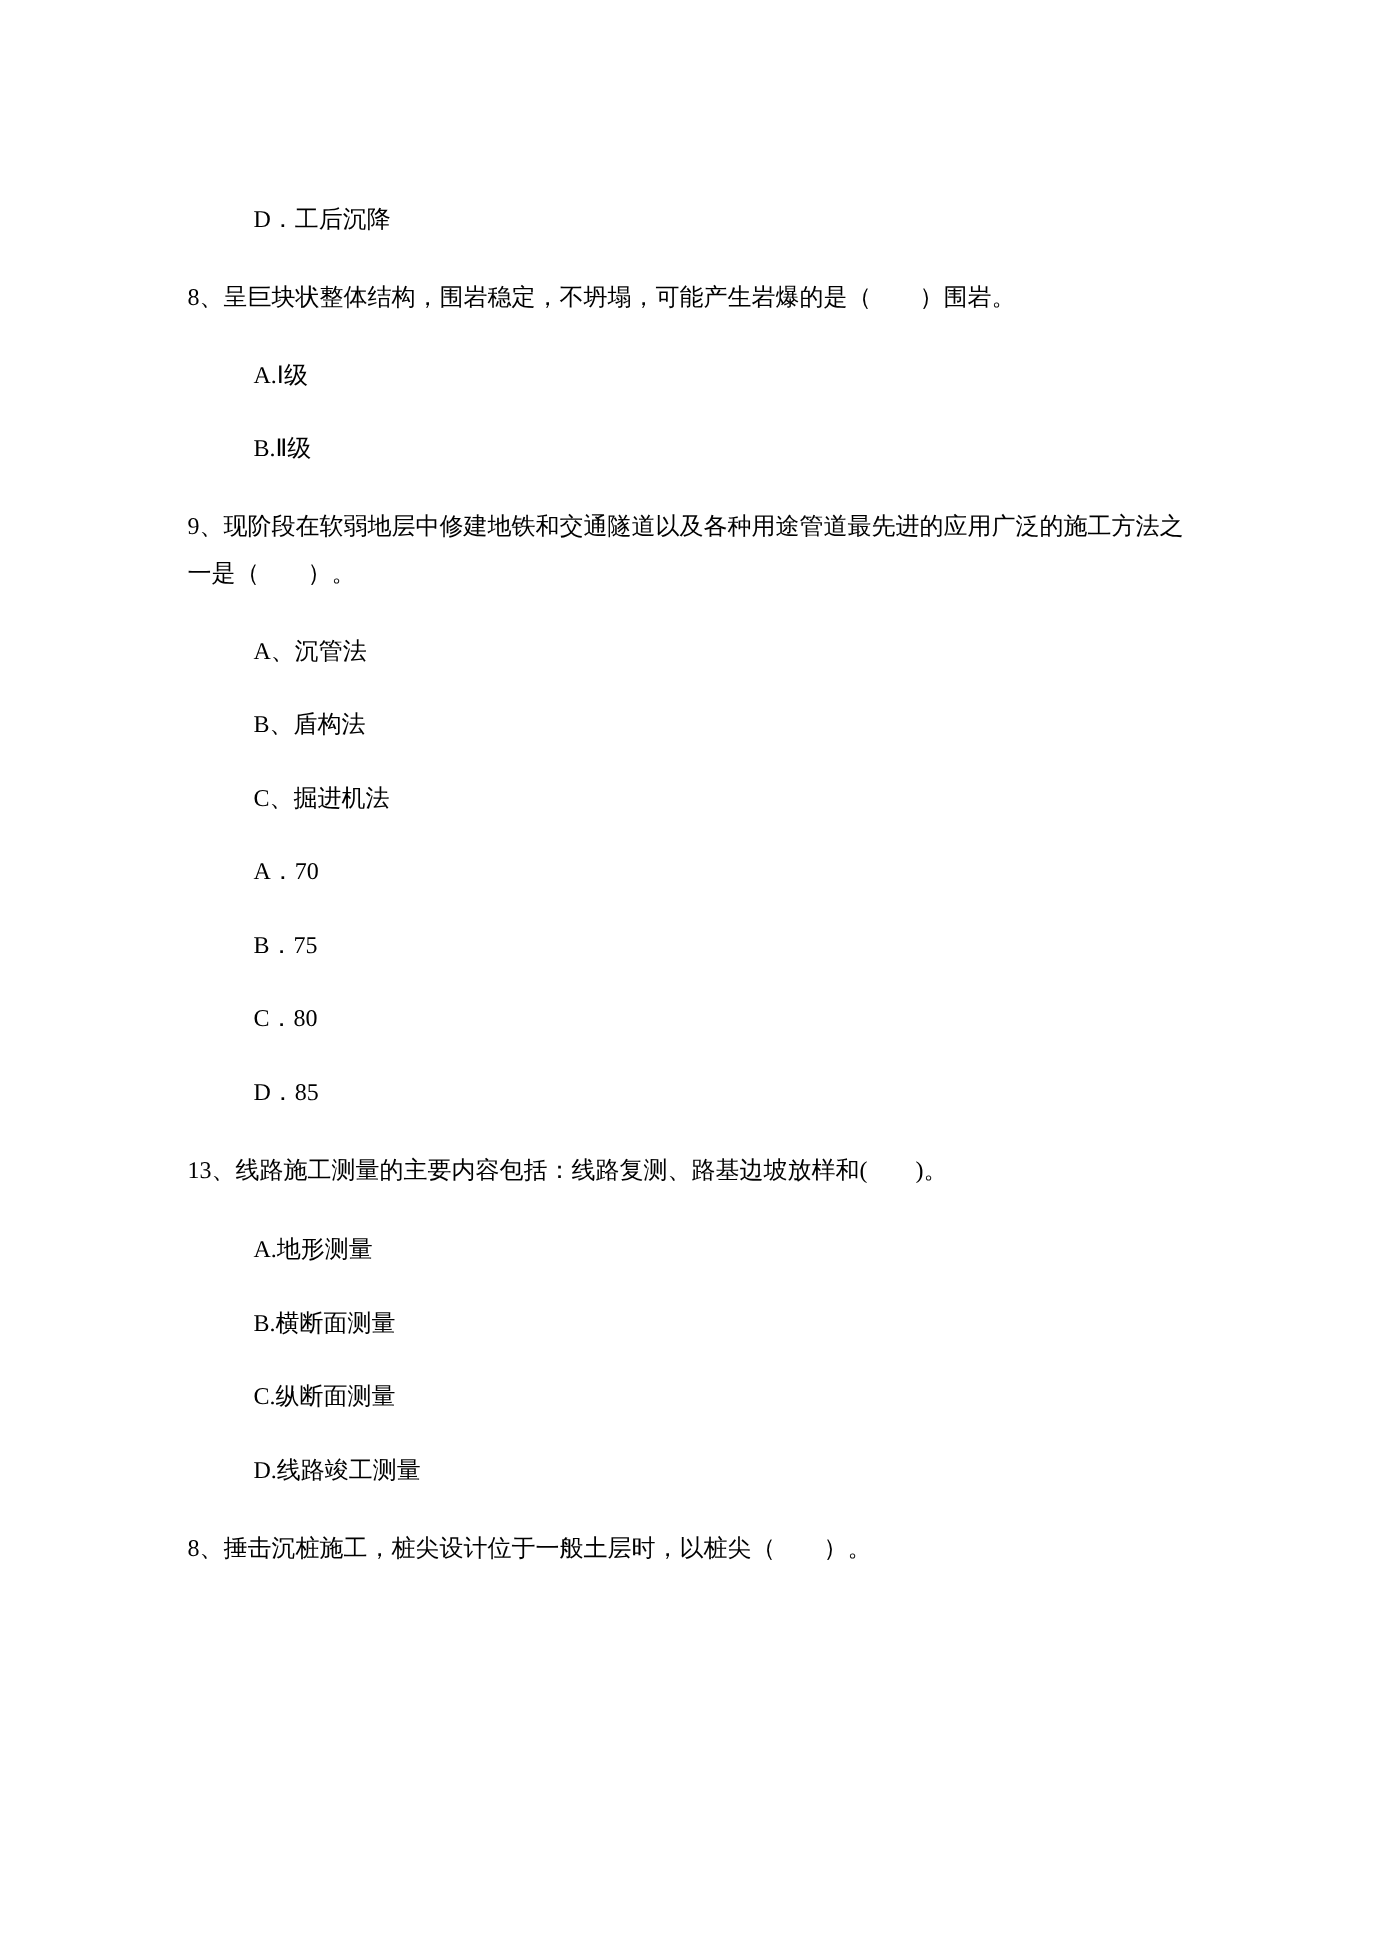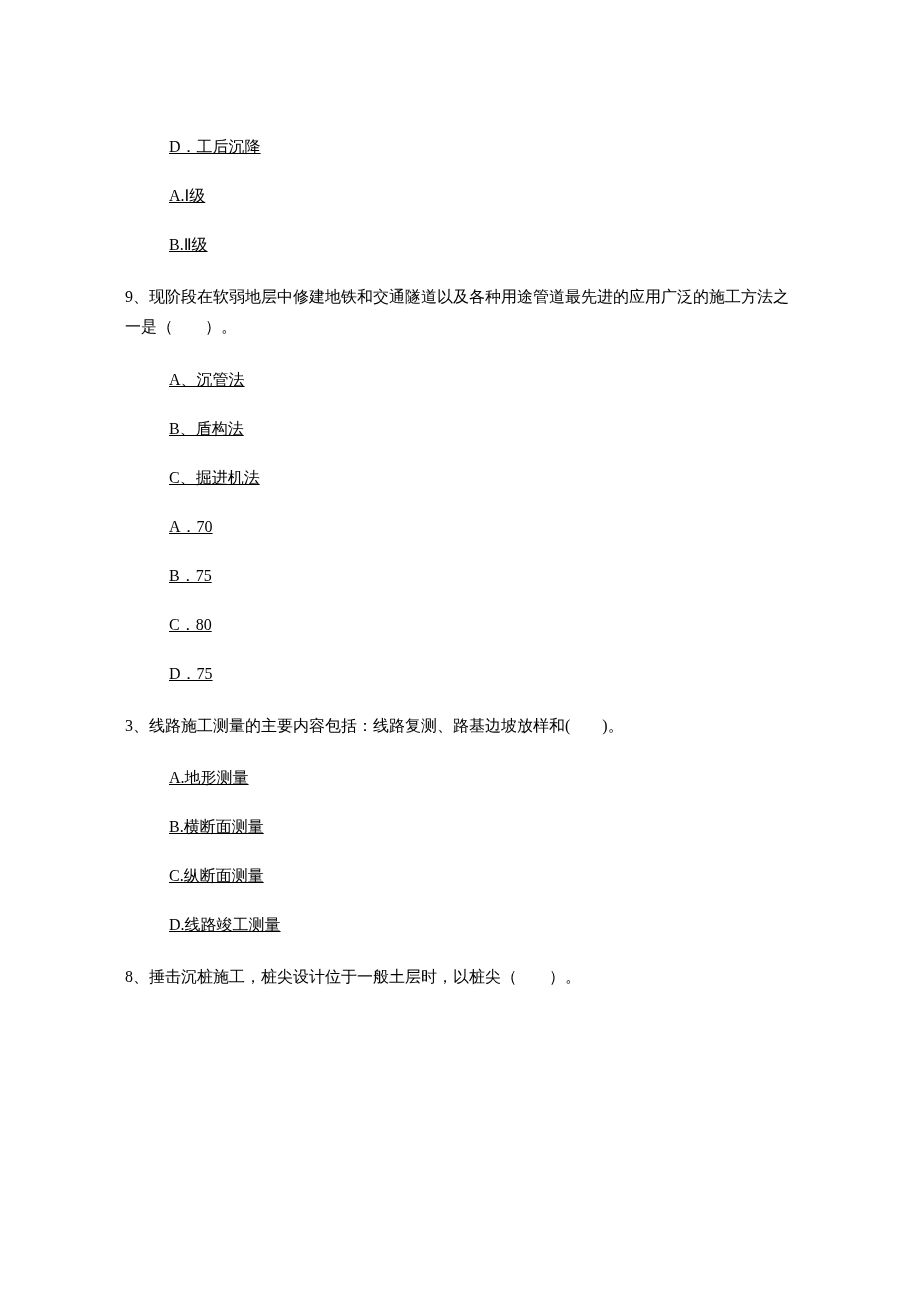--- a/index.html
+++ b/index.html
@@ -15,49 +15,49 @@
     width: 920px;
     min-height: 1302px;
     padding: 110px 125px 40px 125px;
     box-sizing: border-box;
     position: relative;
   }
   .option {
     padding-left: 44px;
     margin-top: 25px;
     margin-bottom: 25px;
-    text-decoration: underline;
   }
   .question {
     margin-top: 22px;
     margin-bottom: 22px;
     line-height: 1.9;
   }
 </style>
 </head>
 <body>
 
 <div class="page">
 
   <div class="option">D．工后沉降</div>
 
+  <div class="question">8、呈巨块状整体结构，围岩稳定，不坍塌，可能产生岩爆的是（　　）围岩。</div>
   <div class="option">A.Ⅰ级</div>
   <div class="option">B.Ⅱ级</div>
 
   <div class="question">9、现阶段在软弱地层中修建地铁和交通隧道以及各种用途管道最先进的应用广泛的施工方法之一是（　　）。</div>
   <div class="option">A、沉管法</div>
   <div class="option">B、盾构法</div>
   <div class="option">C、掘进机法</div>
 
   <div class="option">A．70</div>
   <div class="option">B．75</div>
   <div class="option">C．80</div>
-  <div class="option">D．75</div>
+  <div class="option">D．85</div>
 
-  <div class="question">3、线路施工测量的主要内容包括：线路复测、路基边坡放样和(　　)。</div>
+  <div class="question">13、线路施工测量的主要内容包括：线路复测、路基边坡放样和(　　)。</div>
   <div class="option">A.地形测量</div>
   <div class="option">B.横断面测量</div>
   <div class="option">C.纵断面测量</div>
   <div class="option">D.线路竣工测量</div>
 
   <div class="question">8、捶击沉桩施工，桩尖设计位于一般土层时，以桩尖（　　）。</div>
 
 </div>
 
 </body></html>

